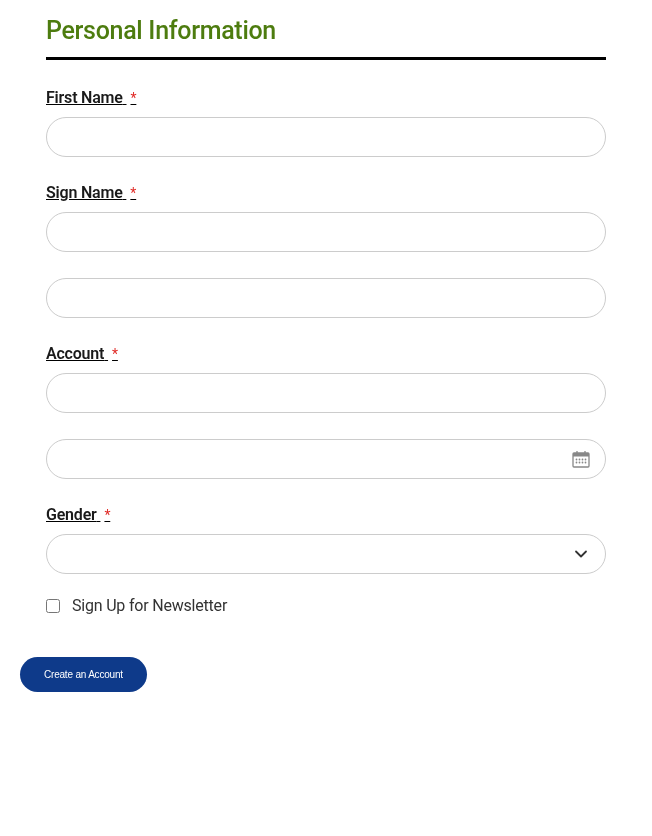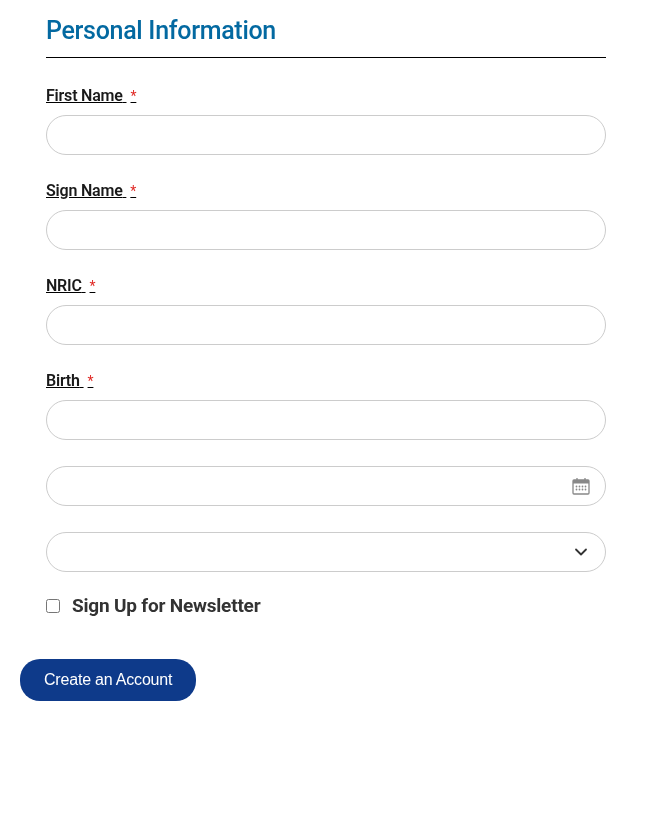--- a/index.html
+++ b/index.html
@@ -10,23 +10,23 @@
     body {
       font-family: -apple-system, BlinkMacSystemFont, "Segoe UI", Roboto, Arial, sans-serif;
       background: #fff;
       width: 652px;
       height: 836px;
       padding: 16px 46px 20px 46px;
     }
     .section-title {
       font-size: 25px;
       font-weight: 500;
-      color: #0369a1;
+      color: #4d7c0f;
       padding-bottom: 12px;
-      border-bottom: 1px solid #000000;
+      border-bottom: 3px solid #000000;
       margin-bottom: 28px;
       letter-spacing: -0.3px;
     }
     .form-group {
       margin-bottom: 26px;
       text-decoration: underline;
     }
     .form-label {
       display: block;
       font-size: 16px;
@@ -94,32 +94,31 @@
       margin-top: -4px;
       margin-bottom: 42px;
     }
     .checkbox-input {
       width: 14px;
       height: 14px;
       margin-right: 12px;
       cursor: pointer;
     }
     .checkbox-label {
-      font-size: 19px;
+      font-size: 16px;
       color: #333;
       letter-spacing: -0.2px;
-      font-weight: bold;
     }
     .submit-button {
       background: #0e3a8a;
       color: #fff;
       border: none;
       border-radius: 20px;
       padding: 12px 24px;
-      font-size: 16px;
+      font-size: 10px;
       font-weight: 500;
       cursor: pointer;
       letter-spacing: -0.2px;
       margin-left: -26px;
     }
   </style>
 </head>
 <body>
 
 
@@ -136,30 +135,26 @@
 
 <div class="form-group">
   <label class="form-label">
     <span>Sign Name</span>
     <span class="required">*</span>
   </label>
   <input type="text" class="form-input" value="" style="">
 </div>
 
 <div class="form-group">
-  <label class="form-label">
-    <span>NRIC</span>
-    <span class="required">*</span>
-  </label>
-  <input type="text" class="form-input" value="" style="">
-</div>
-
-<div class="form-group">
-  <label class="form-label">
-    <span>Birth</span>
+  <input type="text" class="form-input" value="" style="">
+</div>
+
+<div class="form-group">
+  <label class="form-label">
+    <span>Account</span>
     <span class="required">*</span>
   </label>
   <input type="text" class="form-input" value="" style="">
 </div>
 
 <div class="form-group">
   <div class="input-wrapper">
     <input type="text" class="form-input" value="" style="">
     <svg class="calendar-icon" viewBox="0 0 18 18" fill="none">
       <rect x="1" y="3" width="16" height="14" rx="1" stroke="#888" stroke-width="1.3" fill="#fff"></rect>
@@ -172,20 +167,24 @@
       <circle cx="13.5" cy="9.5" r="0.9" fill="#888"></circle>
       <circle cx="4.5" cy="12.5" r="0.9" fill="#888"></circle>
       <circle cx="7.5" cy="12.5" r="0.9" fill="#888"></circle>
       <circle cx="10.5" cy="12.5" r="0.9" fill="#888"></circle>
       <circle cx="13.5" cy="12.5" r="0.9" fill="#888"></circle>
     </svg>
   </div>
 </div>
 
 <div class="form-group">
+  <label class="form-label">
+    <span>Gender</span>
+    <span class="required">*</span>
+  </label>
   <div class="select-wrapper">
     <select class="form-select">
       <option value=""></option>
     </select>
     <svg class="chevron-icon" viewBox="0 0 14 14" fill="none">
       <path d="M2 4.5 L7 9.5 L12 4.5" stroke="#333" stroke-width="1.8" stroke-linecap="round" stroke-linejoin="round"></path>
     </svg>
   </div>
 </div>
 

